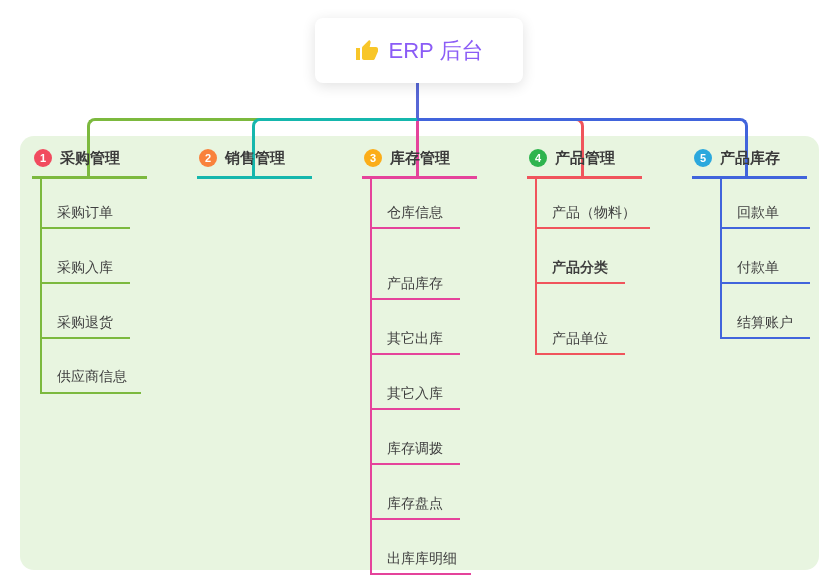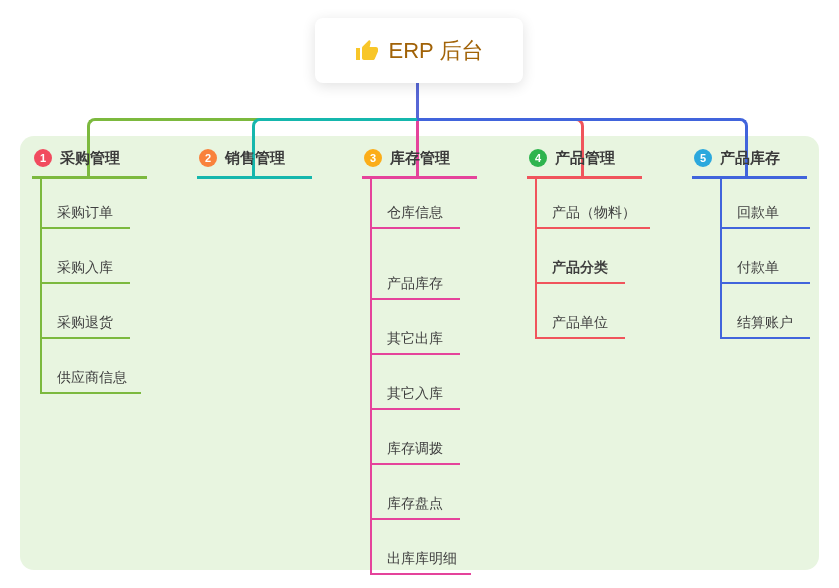--- a/index.html
+++ b/index.html
@@ -10,21 +10,21 @@
   .panel{
     position:absolute;left:20px;top:136px;width:799px;height:434px;
     border-radius:14px;background:#e8f5e0;
   }
   
   .root-node{
     position:absolute;left:315px;top:18px;width:208px;height:65px;
     background:#ffffff;border-radius:8px;
     box-shadow:0 3px 14px rgba(0,0,0,.12);
     display:flex;align-items:center;justify-content:center;gap:10px;
-    font-size:22px;color:#a16207;font-weight:500;z-index:3;cursor:pointer;
+    font-size:22px;color:#8b5cf6;font-weight:500;z-index:3;cursor:pointer;
   }
   .thumb{display:flex;align-items:center;}
   .thumb svg{width:24px;height:24px;}
   
   .conn{position:absolute;box-sizing:border-box;}
   .elbow-left{border-style:solid;border-width:3px 0 0 3px;border-top-left-radius:8px;border-color:#ccc;}
   .elbow-right{border-style:solid;border-width:3px 3px 0 0;border-top-right-radius:8px;border-color:#ccc;}
   #conn-trunk{left:416px;top:82px;width:3px;height:39px;}
   #conn-b1{left:87px;top:118px;width:330px;height:58px;}
   #conn-b2{left:252px;top:118px;width:165px;height:58px;}
@@ -83,21 +83,21 @@
 
   <div class="branch b1">
     <div class="branch-header" style="border-bottom-color: rgb(124, 185, 62);">
       <span class="badge" style="background-color: rgb(241, 75, 95);">1</span>
       <span>采购管理</span>
     </div>
     <ul class="sub-list" style="border-left-color: rgb(124, 185, 62);">
       <li style="border-bottom-color: rgb(124, 185, 62);">采购订单</li>
       <li style="border-bottom-color: rgb(124, 185, 62);">采购入库</li>
       <li style="border-bottom-color: rgb(124, 185, 62);">采购退货</li>
-      <li style="border-bottom-color: rgb(124, 185, 62);">供应商信息</li>
+      <li style="border-bottom-color: rgb(124, 185, 62); font-family: Liberation Serif, serif;">供应商信息</li>
     </ul>
   </div>
 
   <div class="branch b2">
     <div class="branch-header" style="border-bottom-color: rgb(21, 183, 173);">
       <span class="badge" style="background-color: rgb(249, 130, 60);">2</span>
       <span>销售管理</span>
     </div>
   </div>
 
@@ -118,21 +118,21 @@
   </div>
 
   <div class="branch b4">
     <div class="branch-header" style="border-bottom-color: rgb(240, 84, 92);">
       <span class="badge" style="background-color: rgb(46, 180, 78);">4</span>
       <span>产品管理</span>
     </div>
     <ul class="sub-list" style="border-left-color: rgb(240, 84, 92);">
       <li style="border-bottom-color: rgb(240, 84, 92);">产品（物料）</li>
       <li style="border-bottom-color: rgb(240, 84, 92); font-weight: bold;">产品分类</li>
-      <li style="border-bottom-color: rgb(240, 84, 92);">产品单位</li>
+      <li style="border-bottom-color: rgb(240, 84, 92); margin-top: 16px;">产品单位</li>
     </ul>
   </div>
 
   <div class="branch b5">
     <div class="branch-header" style="border-bottom-color: rgb(65, 100, 220);">
       <span class="badge" style="background-color: rgb(43, 168, 221);">5</span>
       <span>产品库存</span>
     </div>
     <ul class="sub-list" style="border-left-color: rgb(65, 100, 220); margin-left: 28px;">
       <li style="border-bottom-color: rgb(65, 100, 220);">回款单</li>

